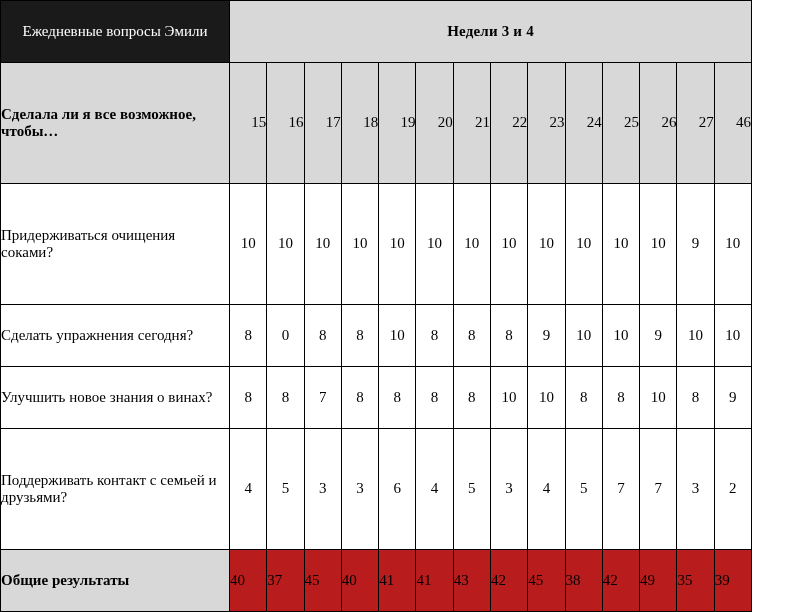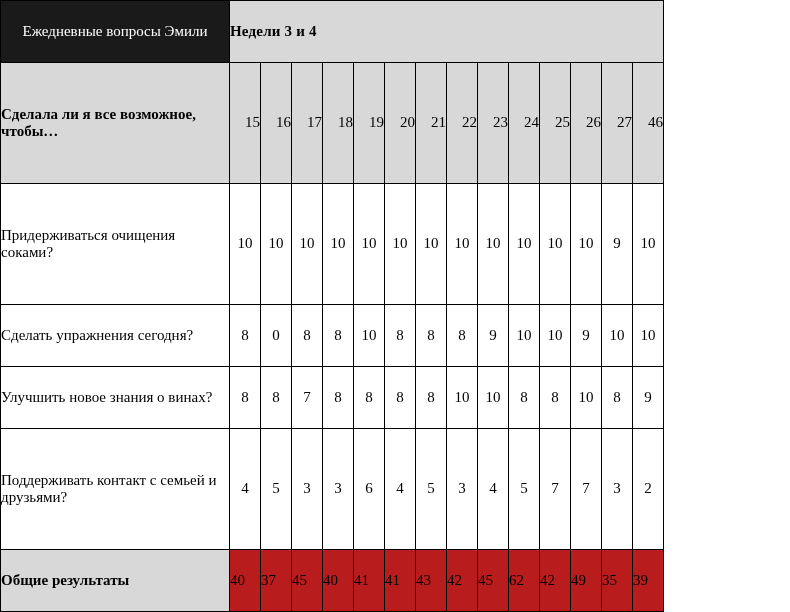--- a/index.html
+++ b/index.html
@@ -14,42 +14,42 @@
   .sheet {
     width: 790px;
     height: 612px;
     position: relative;
     box-sizing: border-box;
     background: #ffffff;
     overflow: hidden;
   }
   table.grid {
     border-collapse: collapse;
-    width: 664px;
+    width: 752px;
     height: 612px;
     table-layout: fixed;
   }
   table.grid td {
     border: 1px solid #000000;
     padding: 0;
     vertical-align: middle;
     font-size: 15px;
     line-height: 1.15;
   }
   
   td.title-cell {
     background: #1a1a1a;
     color: #ffffff;
     text-align: center;
     font-size: 14.5px;
     padding: 6px 8px;
   }
   td.title-span {
     background: #d8d8d8;
-    text-align: left;
+    text-align: center;
     font-size: 17px;
     font-weight: bold;
     letter-spacing: .2px;
   }
   
   td.qhead {
     background: #d8d8d8;
     font-weight: bold;
     font-size: 14.5px;
     padding: 6px 8px 6px 8px;
@@ -198,21 +198,21 @@
         <td class="total-label first-col">Общие результаты</td>
         <td class="total-val">40</td>
         <td class="total-val">37</td>
         <td class="total-val">45</td>
         <td class="total-val">40</td>
         <td class="total-val">41</td>
         <td class="total-val">41</td>
         <td class="total-val">43</td>
         <td class="total-val">42</td>
         <td class="total-val">45</td>
-        <td class="total-val">62</td>
+        <td class="total-val">38</td>
         <td class="total-val">42</td>
         <td class="total-val">49</td>
         <td class="total-val">35</td>
         <td class="total-val">39</td>
       </tr>
     </tbody>
   </table>
 </div>
 
 </body></html>

